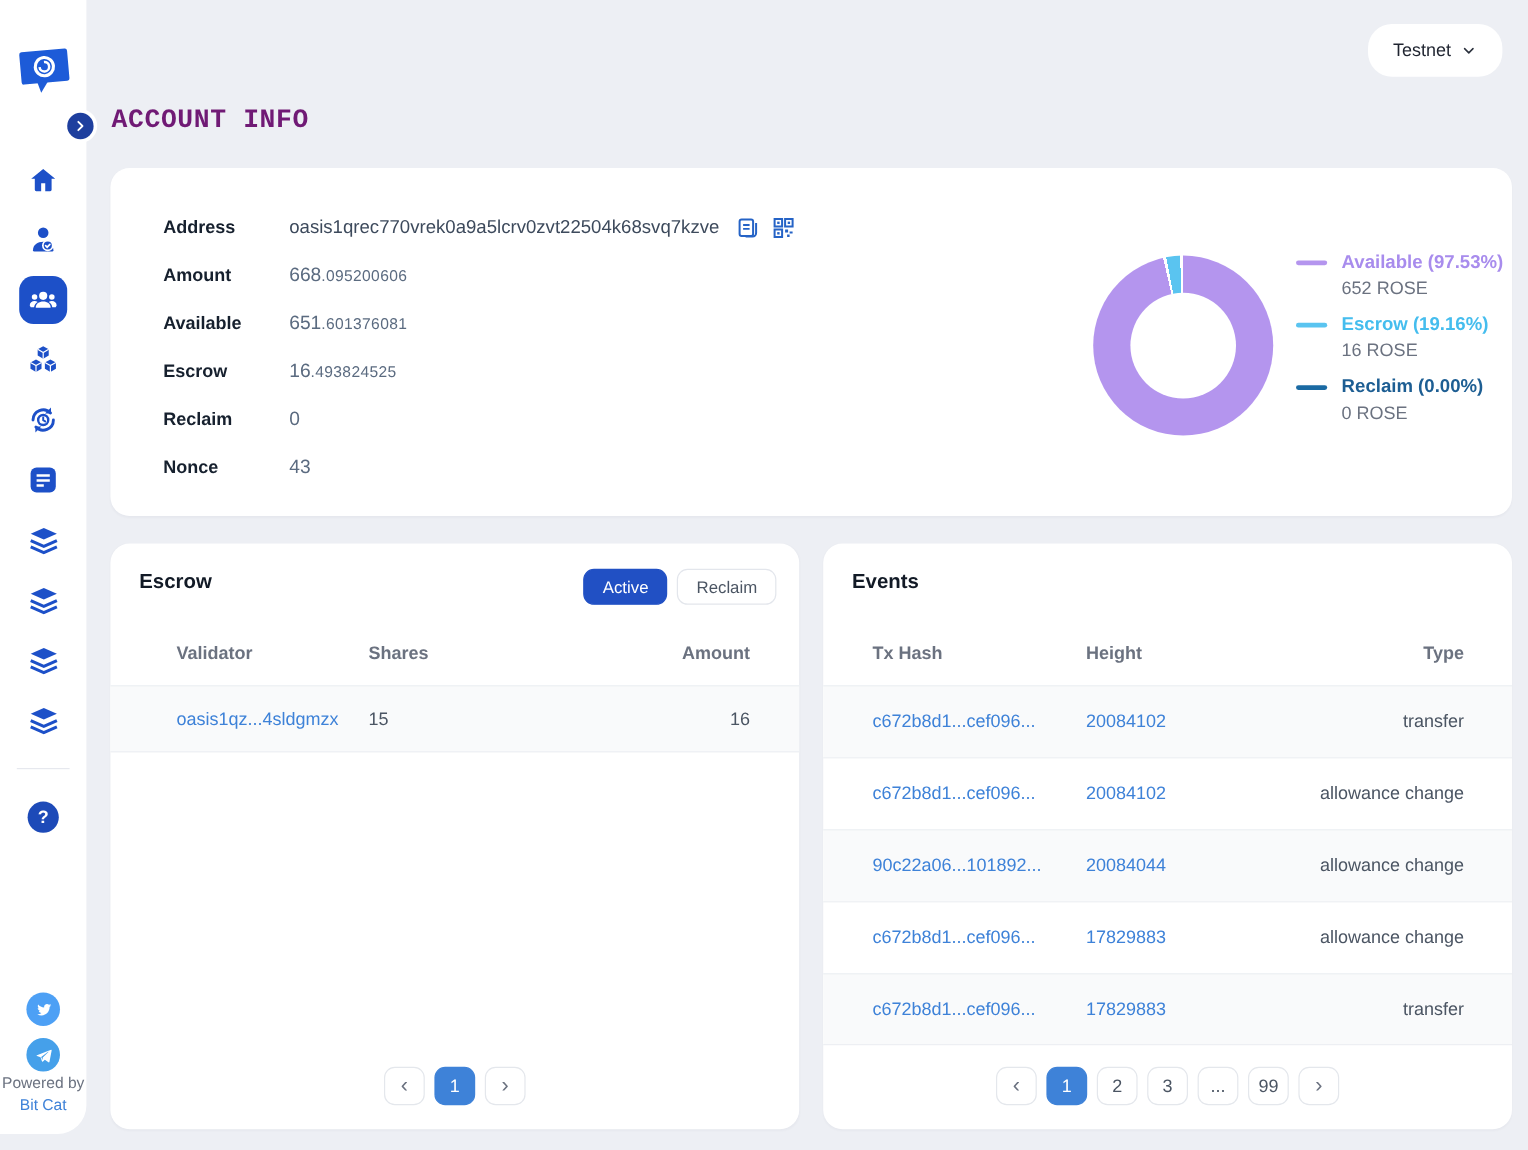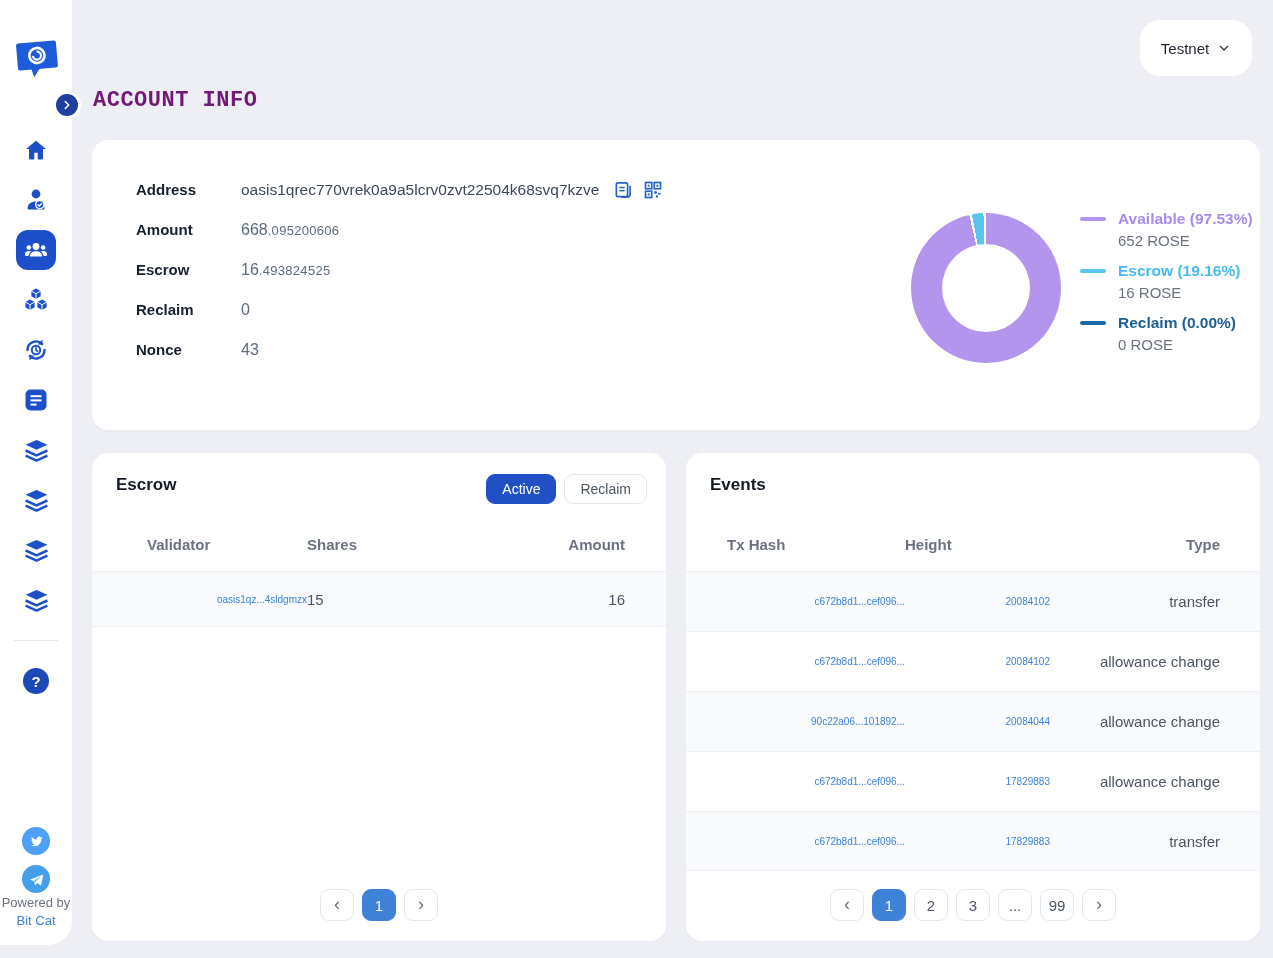--- a/index.html
+++ b/index.html
@@ -30,21 +30,21 @@
   
   .main-bg { position:absolute; left:72px; top:0; right:0; bottom:0; background:#edeff4;
              border-radius:24px 0 0 0; }
 
   .search-bar { position:absolute; left:92px; top:20px; width:808px; height:40px; background:#fff;
                 border-radius:20px; display:flex; align-items:center; padding-left:14px; }
   .search-bar input { border:none; outline:none; flex:1; font-size:15px; color:#374151;
                 background:transparent; margin-left:8px; font-family:inherit; }
   .search-bar input::placeholder { color:#9aa2b1; }
 
-  .network { position:absolute; right:21px; top:20px; height:56px; min-width:112px; background:#fff;
+  .network { position:absolute; right:21px; top:20px; height:44px; min-width:112px; background:#fff;
              border-radius:20px; display:flex; align-items:center; justify-content:center; gap:8px;
              padding:0 16px; cursor:pointer; }
   .network .lbl { font-size:15px; color:#1f2430; }
 
   .page-title { position:absolute; left:93px; top:88px; font-size:22px; font-weight:bold;
                 color:#701a75; letter-spacing:.5px;font-family:Liberation Mono, monospace; }
 
   .card { position:absolute; background:#fff; border-radius:16px; box-shadow:0 1px 2px rgba(20,30,60,.03); }
   .account-card { left:92px; top:140px; width:1168px; height:290px; }
 
@@ -78,21 +78,21 @@
                  padding:0 41px 0 55px; }
   .grid-events { display:grid; grid-template-columns:178px 1fr 170px; align-items:center;
                  padding:0 40px 0 41px; }
   .thead { position:absolute; top:64px; left:0; right:0; height:54px; }
   .thead > div { font-size:15px; font-weight:600; color:#6b7280; }
   .tbody { position:absolute; top:118px; left:0; right:0; }
   .trow { border-top:1px solid #edeff3; }
   .trow:last-child { border-bottom:1px solid #edeff3; }
   .trow.alt { background:#f9fafb; }
   .h56 { height:56px; } .h60 { height:60px; }
-  .cell-link { color:#3e82d8; font-size:10px; text-decoration:none; cursor:pointer;text-align:right; }
+  .cell-link { color:#3e82d8; font-size:15px; text-decoration:none; cursor:pointer; }
   .cell-txt { font-size:15px; color:#4b5563; }
   .ta-r { text-align:right; }
 
   .pagination { position:absolute; bottom:20px; left:0; right:0; display:flex; justify-content:center; gap:8px; }
   .pg-btn { min-width:34px; height:32px; padding:0 6px; border-radius:9px; background:#fff;
             border:1px solid #e4e7ec; color:#4b5563; font-size:15px; display:flex; align-items:center;
             justify-content:center; cursor:pointer; }
   .pg-btn.chev { color:#6b7280; font-size:18px; line-height:1; padding-bottom:2px; }
   .pg-btn.active { background:#3e82d8; border-color:#3e82d8; color:#fff; }
 </style>
@@ -281,20 +281,24 @@
               <rect x="15.5" y="18.5" width="2.5" height="2.5" fill="#2563c6"></rect>
             </svg>
           </span>
         </div>
       </div>
       <div class="info-row">
         <div class="info-label">Amount</div>
         <div><span class="num-int">668</span><span class="num-dec">.095200606</span></div>
       </div>
       <div class="info-row">
+        <div class="info-label">Available</div>
+        <div><span class="num-int">651</span><span class="num-dec">.601376081</span></div>
+      </div>
+      <div class="info-row">
         <div class="info-label">Escrow</div>
         <div><span class="num-int">16</span><span class="num-dec">.493824525</span></div>
       </div>
       <div class="info-row">
         <div class="info-label">Reclaim</div>
         <div><span class="num-int">0</span><span class="num-dec"></span></div>
       </div>
       <div class="info-row">
         <div class="info-label">Nonce</div>
         <div><span class="num-int">43</span><span class="num-dec"></span></div>

